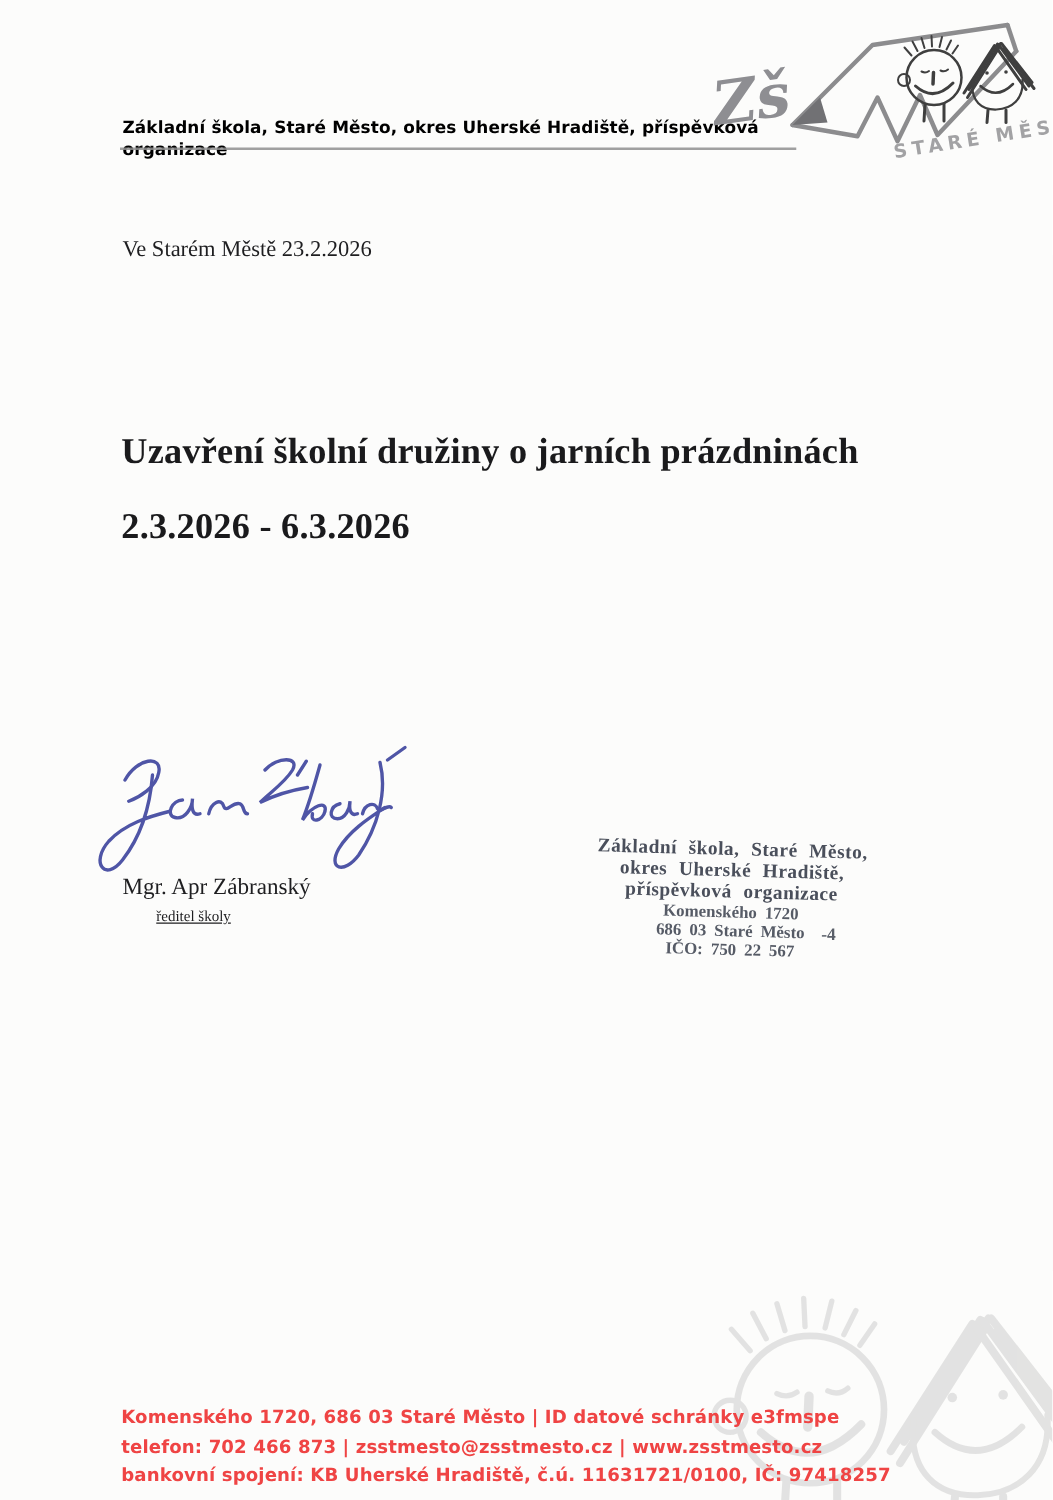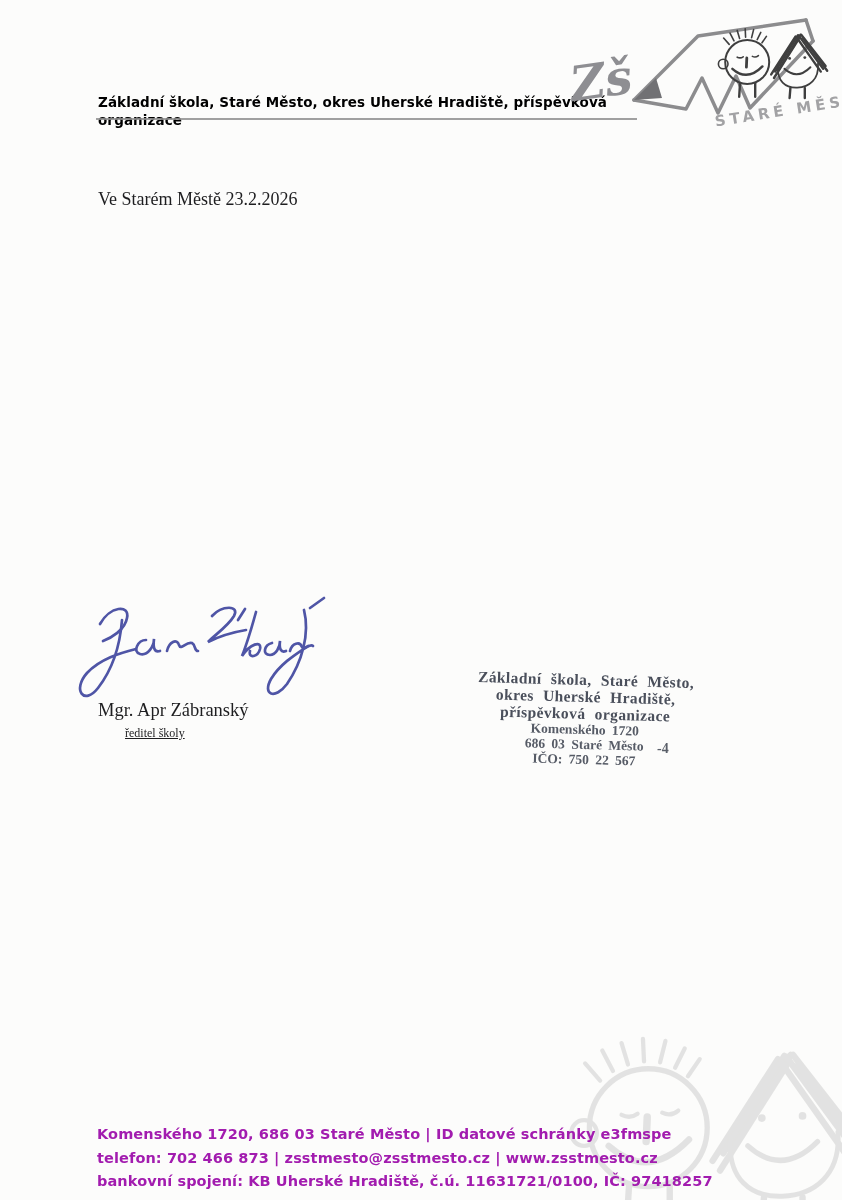--- a/index.html
+++ b/index.html
@@ -56,21 +56,21 @@
   .stamp-bold { font-weight:700; font-size:15.5px; line-height:17px; word-spacing:5px; letter-spacing:0.4px; }
   .stamp-reg  { font-weight:700; font-size:13.5px; line-height:15px; word-spacing:3px; color:#565b66; }
   .stamp-number {
     position:absolute; left:657px; top:741px; font-weight:700;
     font-size:14px; color:#5a5f69;
   }
   
   .footer {
     position:absolute; left:97px; top:1123px;
     font-family:"DejaVu Sans", sans-serif; font-weight:700;
-    font-size:14.5px; line-height:23.5px; letter-spacing:0.1px; color:#a21caf;
+    font-size:14.5px; line-height:23.5px; letter-spacing:0.1px; color:#ef4444;
   }
   
   .watermark { position:absolute; left:538px; top:1020px; width:332px; height:210px; opacity:0.13; }
 </style>
 </head>
 <body>
 
 <svg width="0" height="0" style="position:absolute" aria-hidden="true">
   <symbol id="kids" viewBox="0 0 310 195">
     <g stroke="#3f3f3f" fill="none" stroke-linecap="round">
@@ -129,20 +129,24 @@
     </svg>
     <div class="monogram">Zš</div>
     <svg class="logo-kids" viewBox="0 0 310 195">
       <use href="#kids" xlink:href="#kids"></use>
     </svg>
     <div class="logo-caption">STARÉ MĚSTO</div>
   </div>
 
   <div class="date-line">Ve Starém Městě 23.2.2026</div>
 
+  <div class="doc-title">
+    <div>Uzavření školní družiny o jarních prázdninách</div>
+    <div>2.3.2026 - 6.3.2026</div>
+  </div>
 
 
   <svg class="sig-svg" viewBox="0 0 262 118">
     <g stroke="#4f55a6" stroke-width="2.7" fill="none" stroke-linecap="round">
       <path d="M30,28 C40,10 60,8 57,22 C55,34 41,42 33,45"></path>
       <path d="M52,24 C50,50 42,74 28,92 C14,110 2,94 17,77 C30,63 50,57 66,53"></path>
       <path d="M76,44 C68,44 62,56 70,58 C78,60 84,50 84,43 C83,51 84,57 90,55"></path>
       <path d="M97,55 C99,46 107,42 109,49 C111,55 116,45 122,47 C126,49 124,55 128,55"></path>
       <path d="M142,20 C152,9 170,9 164,20 C158,30 146,38 138,46 C150,40 164,36 176,34"></path>
       <path d="M168,24 L175,13"></path>

